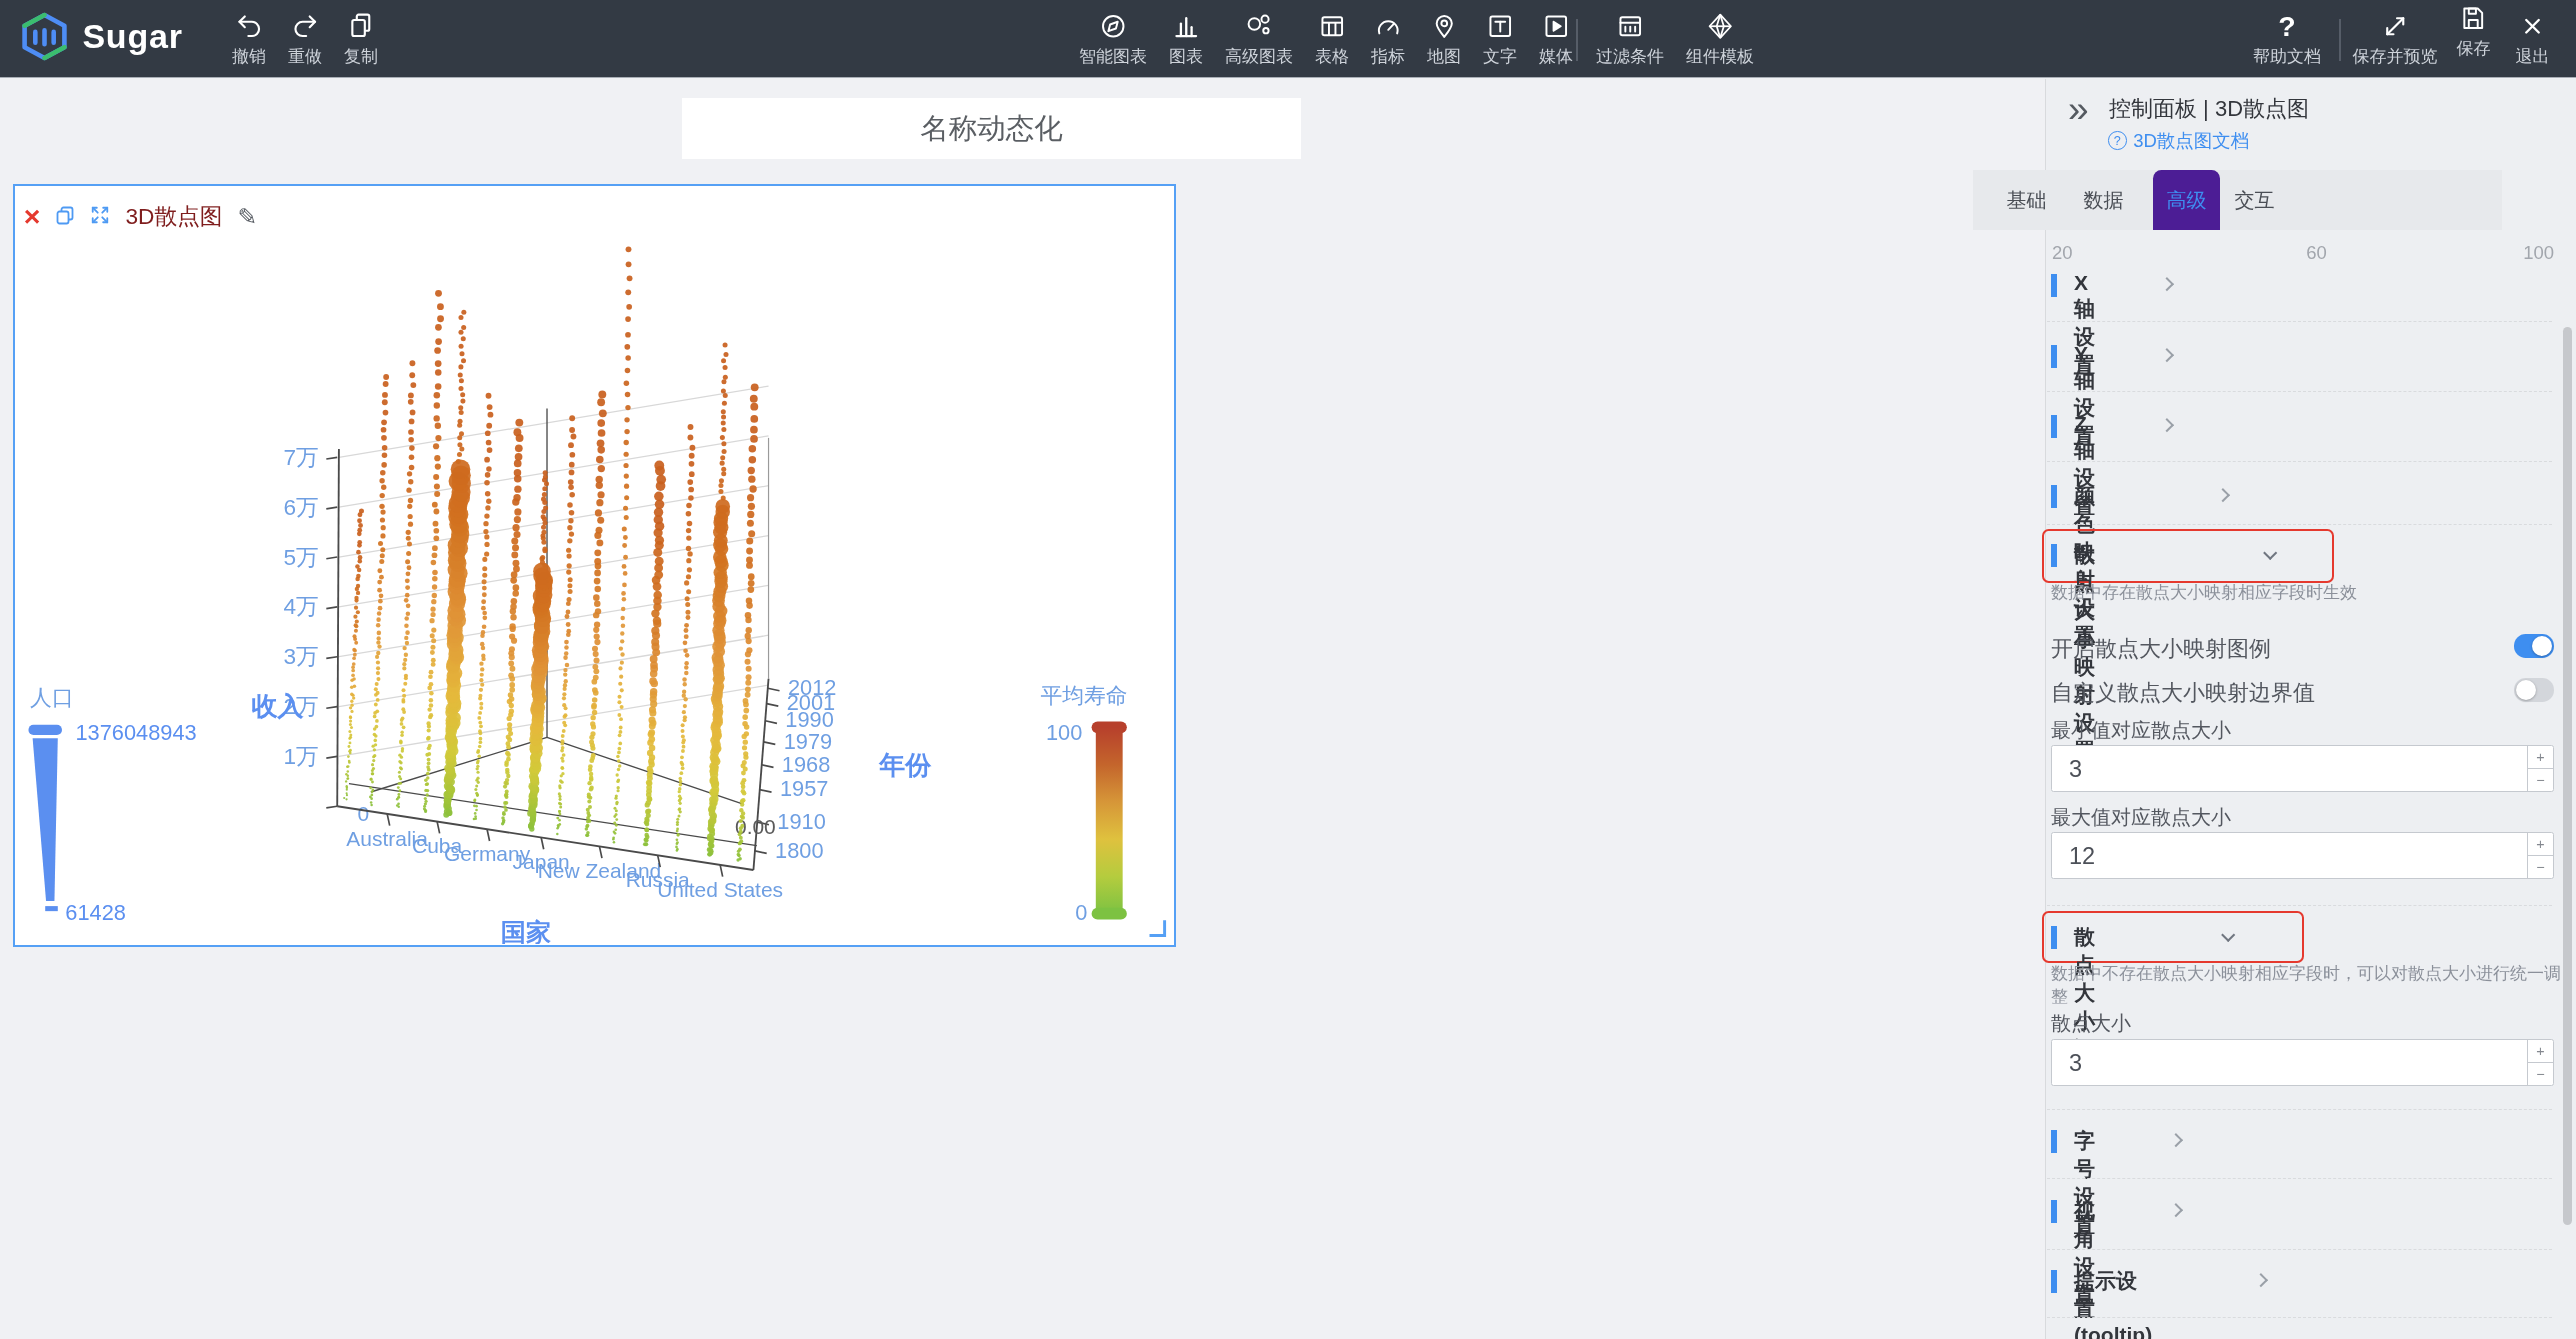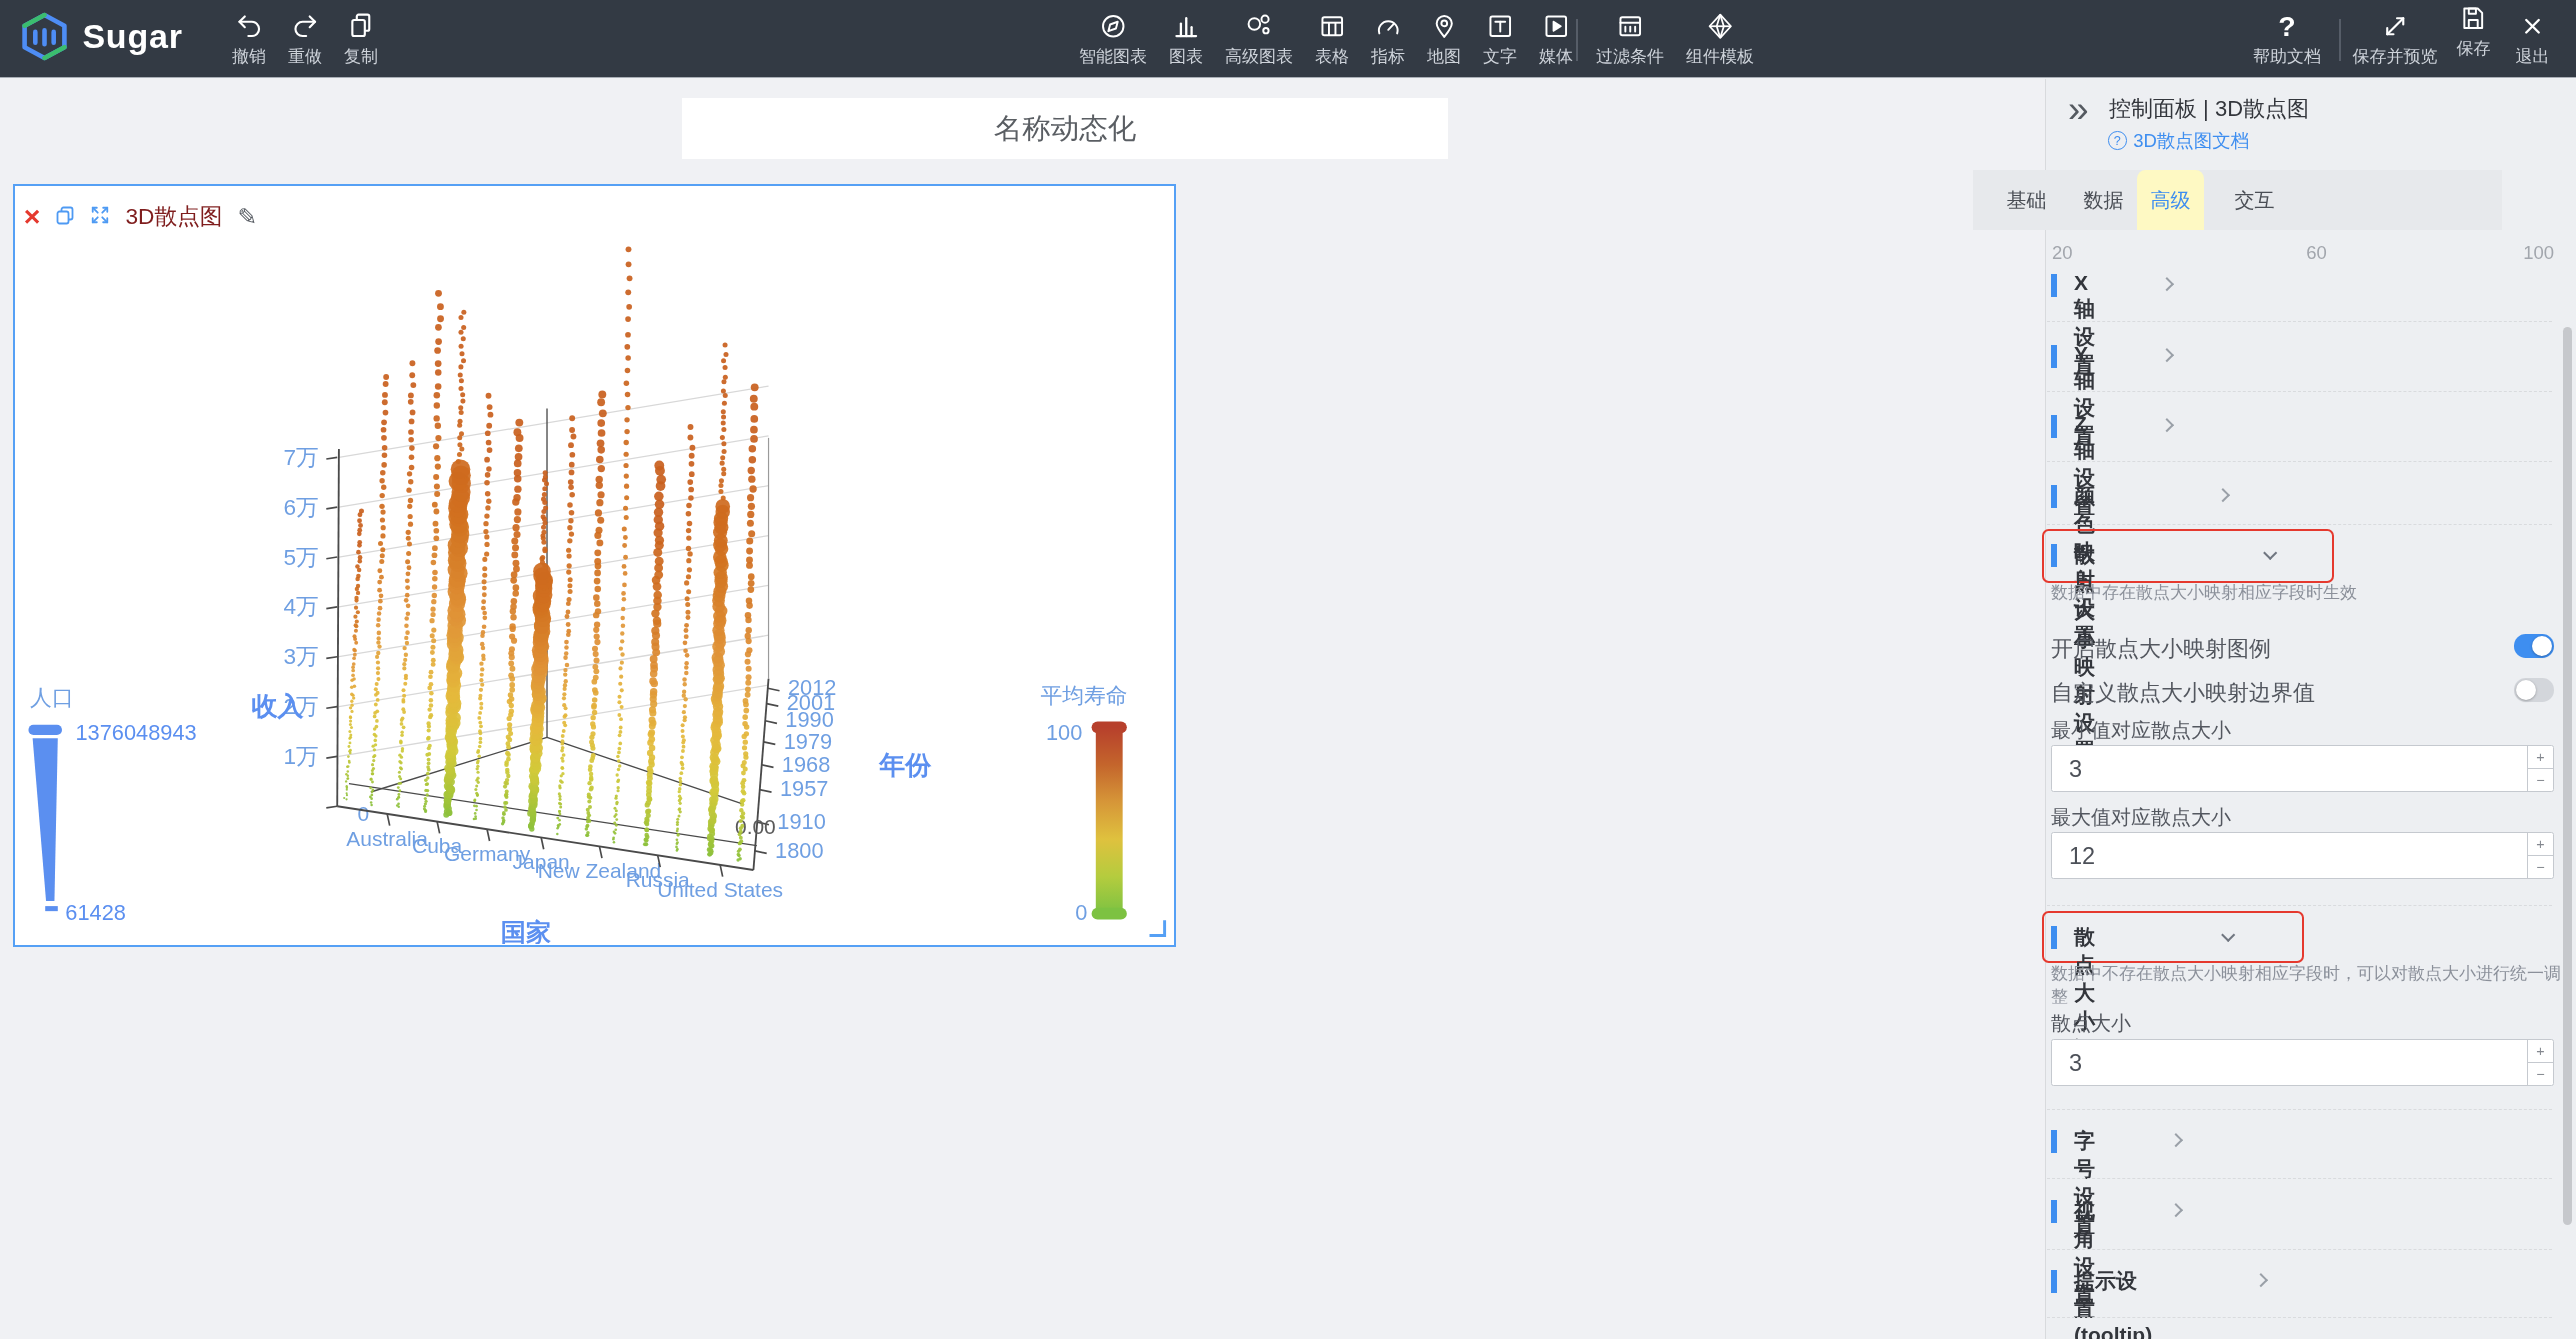--- a/index.html
+++ b/index.html
@@ -7,36 +7,36 @@
   
   .topbar{position:absolute;left:0;top:0;width:2576px;height:77px;background:#333a44;border-bottom:1.7px solid #a9aeb6;}
   .brand{position:absolute;left:20px;top:11.7px;display:flex;align-items:center;gap:13.4px;}
   .brand .bname{color:#fff;font-size:34px;font-weight:bold;letter-spacing:0.8px;}
   .titem{display:flex;flex-direction:column;align-items:center;justify-content:flex-start;color:#ced3da;font-size:17px;gap:3.4px;cursor:pointer;}
   .titem .tic{height:32px;display:flex;align-items:center;justify-content:center;}
   .tgroup{position:absolute;top:10px;display:flex;gap:22px;}
   .tdivider{position:absolute;top:18.5px;width:1.7px;height:42px;background:#565d68;}
   
   .canvas{position:absolute;left:0;top:79px;width:2045px;height:1260px;background:#f0f1f4;}
-  .dash-title{position:absolute;left:682px;top:19.3px;width:766px;height:61px;background:#ffffff;display:flex;align-items:center;justify-content:center;font-size:28.5px;color:#5a5e63;}
+  .dash-title{position:absolute;left:682px;top:19.3px;width:619px;height:61px;background:#ffffff;display:flex;align-items:center;justify-content:center;font-size:28.5px;color:#5a5e63;}
   .component{position:absolute;left:13.4px;top:105px;width:1163px;height:763px;background:#ffffff;border:2.5px solid #55a0f5;box-sizing:border-box;}
   .comp-head{position:absolute;left:8.4px;top:15px;display:flex;align-items:center;gap:15px;}
   .comp-x{color:#e5392e;font-size:28.5px;font-weight:bold;line-height:23.5px;}
   .comp-title{color:#7f1d1d;font-size:22.7px;}
   .comp-pencil{color:#555a61;font-size:23.5px;}
   
   .panel{position:absolute;left:2045px;top:79px;width:531px;height:1260px;background:#edeff2;border-left:1.7px solid #d8dadd;box-sizing:border-box;}
   .abs{position:absolute;}
   .p-collapse{font-size:37px;color:#555a61;line-height:25px;}
   .p-title{font-size:22px;color:#33363c;}
   .p-doclink{font-size:18.5px;color:#3e8ef0;display:flex;align-items:center;gap:6.7px;cursor:pointer;}
   .qcirc{display:inline-flex;width:18.5px;height:18.5px;border:1.7px solid #3e8ef0;border-radius:50%;align-items:center;justify-content:center;font-size:12.6px;color:#3e8ef0;box-sizing:border-box;}
   .tabbar{position:absolute;left:0px;top:91px;width:531px;height:60px;background:#e7e9ec;}
   .tab{position:absolute;top:0;height:60px;display:flex;align-items:center;justify-content:center;font-size:20px;color:#4a4e55;cursor:pointer;}
-  .tab.active{background:#fef9c3;border-radius:8.4px 8.4px 0 0;color:#3e8ef0;}
+  .tab.active{background:#4c1d95;border-radius:8.4px 8.4px 0 0;color:#3e8ef0;margin-left:16px;}
   .scale-num{font-size:18.5px;color:#a2a6ad;}
   .secbar{position:absolute;left:5.9px;top:2.5px;width:5.9px;height:23.5px;background:#3e8ef0;}
   .sec{position:absolute;left:2045px;height:28.5px;}
   .sec-title{position:absolute;left:29px;top:0;font-size:21px;font-weight:bold;color:#33363c;}
   .chev{display:inline-block;width:8.4px;height:8.4px;border:solid #9aa0a8;border-width:0 2.1px 2.1px 0;}
   .chev.r{transform:rotate(-45deg);}
   .chev.d{transform:rotate(45deg);border-color:#707680;}
   .redbox{position:absolute;border:2.5px solid #e5392e;border-radius:6.7px;box-sizing:border-box;}
   .hint{position:absolute;left:2051px;font-size:17px;color:#8b909a;}
   .flabel{position:absolute;left:2051px;font-size:20px;color:#53575f;}

